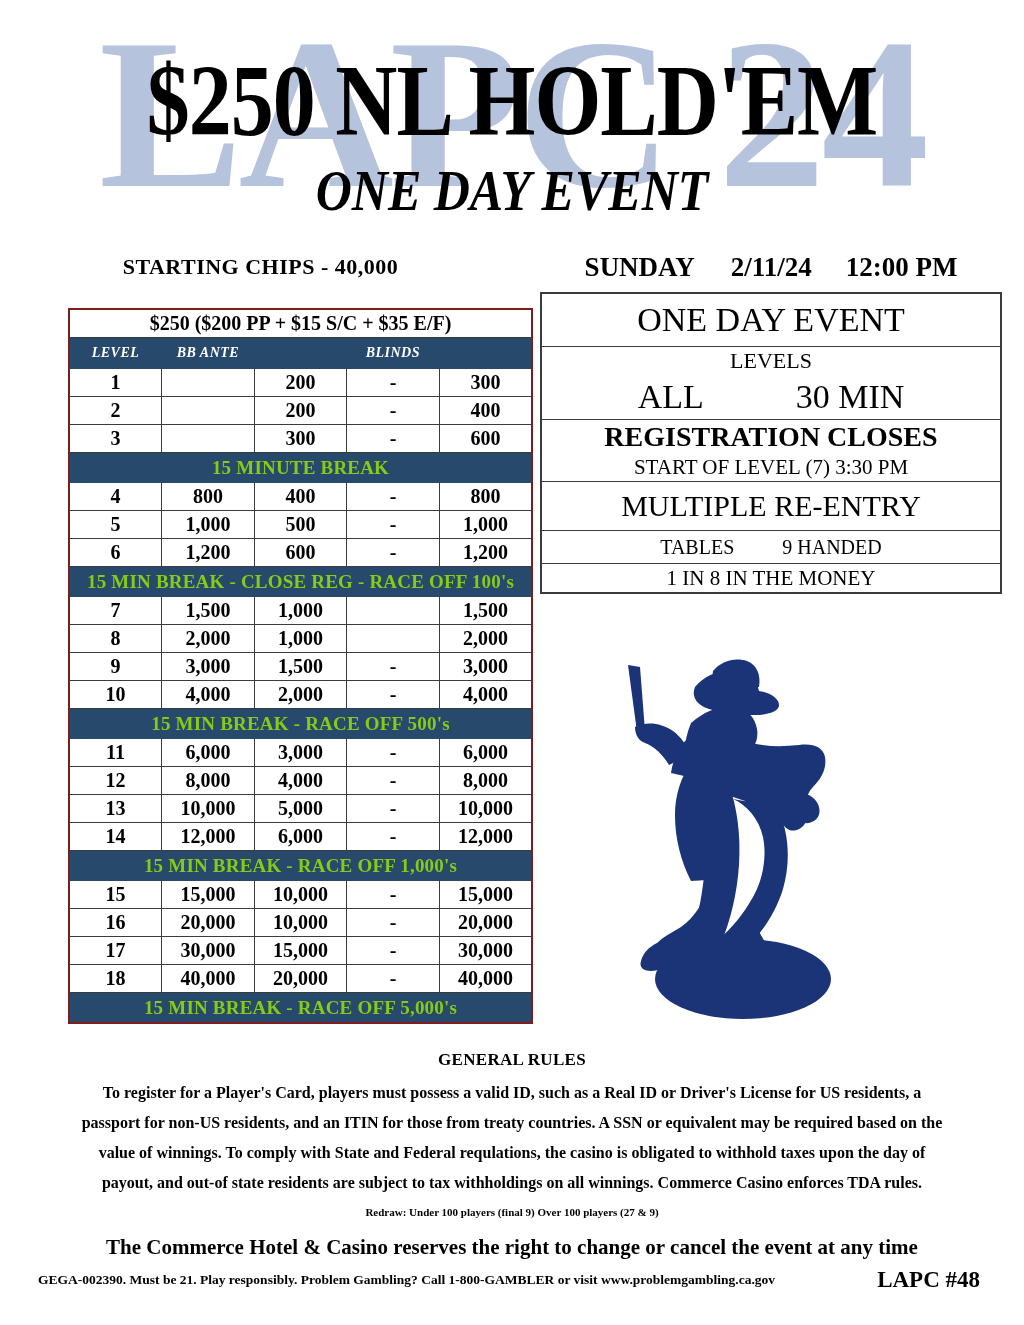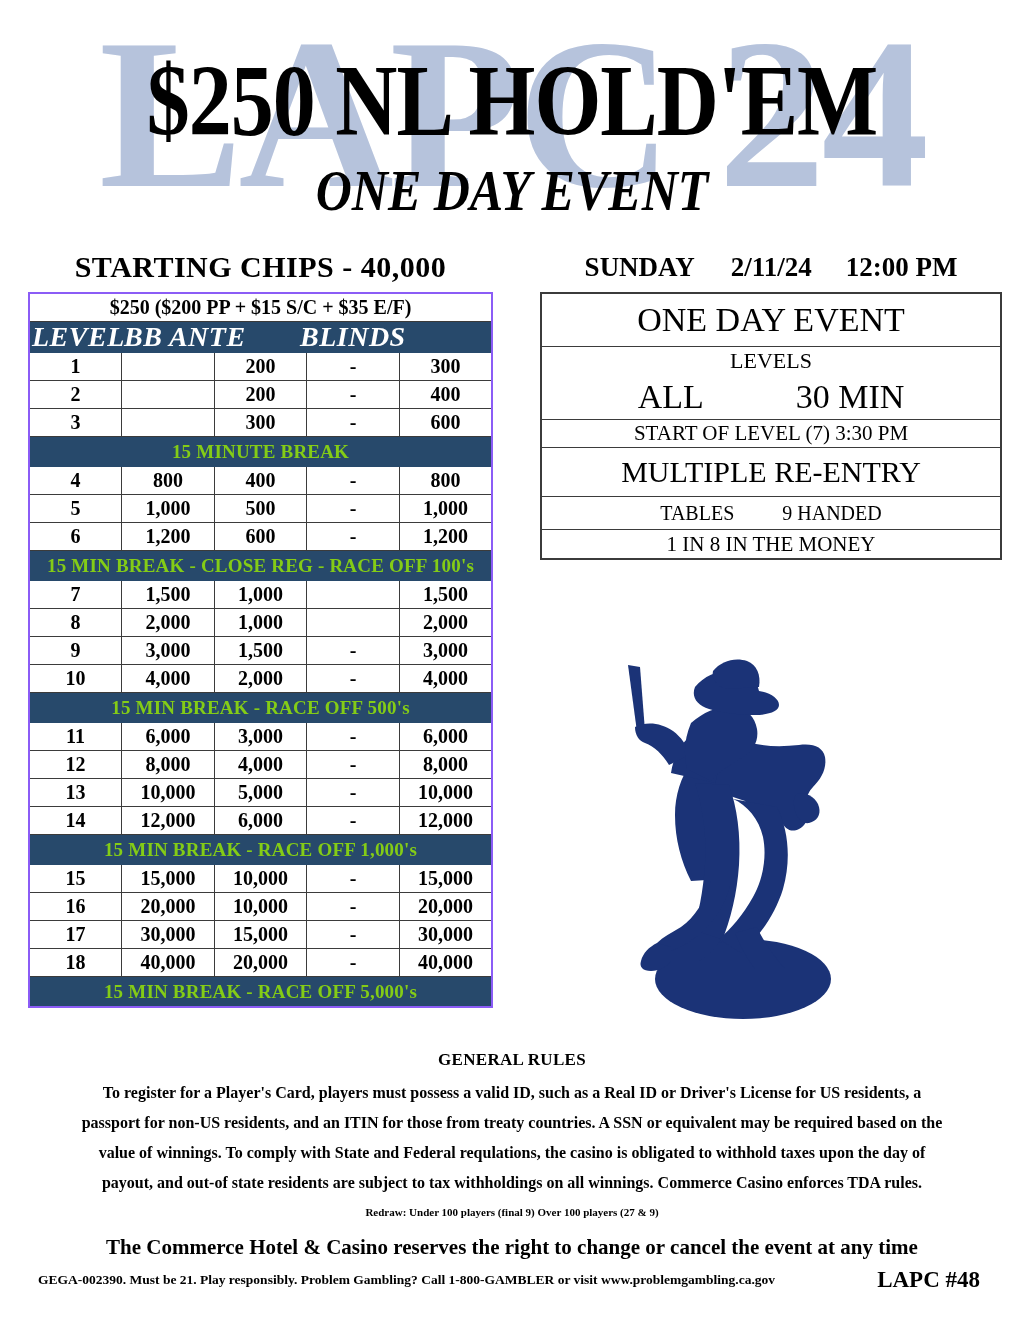--- a/index.html
+++ b/index.html
@@ -96,45 +96,46 @@
   .col-right {
     position: absolute;
     left: 540px;
     top: 0;
     width: 462px;
   }
 
   .chips-heading {
     text-align: center;
     font-weight: bold;
-    font-size: 30px;
+    font-size: 22px;
     line-height: 38px;
     letter-spacing: 0.5px;
-    padding-bottom: 6px;
+    padding-bottom: 22px;
     white-space: nowrap;
   }
 
   .date-heading {
     text-align: center;
     font-weight: bold;
     font-size: 27px;
     line-height: 38px;
     padding-bottom: 6px;
     white-space: nowrap;
   }
   .date-heading span { display: inline-block; }
   .date-heading .dh-day { margin-right: 36px; }
   .date-heading .dh-date { margin-right: 34px; }
 
   
   table.structure {
     width: 100%;
     border-collapse: collapse;
     table-layout: fixed;
-    border: 2px solid #8b5cf6;
+    border: 2px solid #7f1d1d;
+    margin-left: 40px;
   }
   table.structure td {
     border: 1px solid #3b3b3b;
     text-align: center;
     font-weight: bold;
     font-size: 20px;
     line-height: 25px;
     height: 25px;
     padding: 1px 2px;
     white-space: nowrap;
@@ -142,21 +143,21 @@
   td.buyin {
     font-size: 17px;
     line-height: 26px;
     height: 26px;
     font-weight: bold;
   }
   tr.hdr td {
     background: #27496b;
     color: #ffffff;
     font-style: italic;
-    font-size: 28px;
+    font-size: 14px;
     line-height: 28px;
     height: 28px;
     letter-spacing: 0.5px;
     border-color: #27496b;
   }
   tr.break td {
     background: #27496b;
     color: #84cc16;
     font-size: 19px;
     line-height: 27px;
@@ -483,20 +484,23 @@
           <tr>
             <td class="ib-big">ONE DAY EVENT</td>
           </tr>
           <tr>
             <td class="ib-levels-label">LEVELS</td>
           </tr>
           <tr>
             <td class="ib-levels-vals">
               <span class="lv-all">ALL</span><span class="lv-dur">30 MIN</span>
             </td>
+          </tr>
+          <tr>
+            <td class="ib-reg-main">REGISTRATION CLOSES</td>
           </tr>
           <tr>
             <td class="ib-reg-sub">START OF LEVEL (7) 3:30 PM</td>
           </tr>
           <tr>
             <td class="ib-reentry">MULTIPLE RE-ENTRY</td>
           </tr>
           <tr>
             <td class="ib-tables">
               <span class="tb-label">TABLES</span><span class="tb-value">9 HANDED</span>

